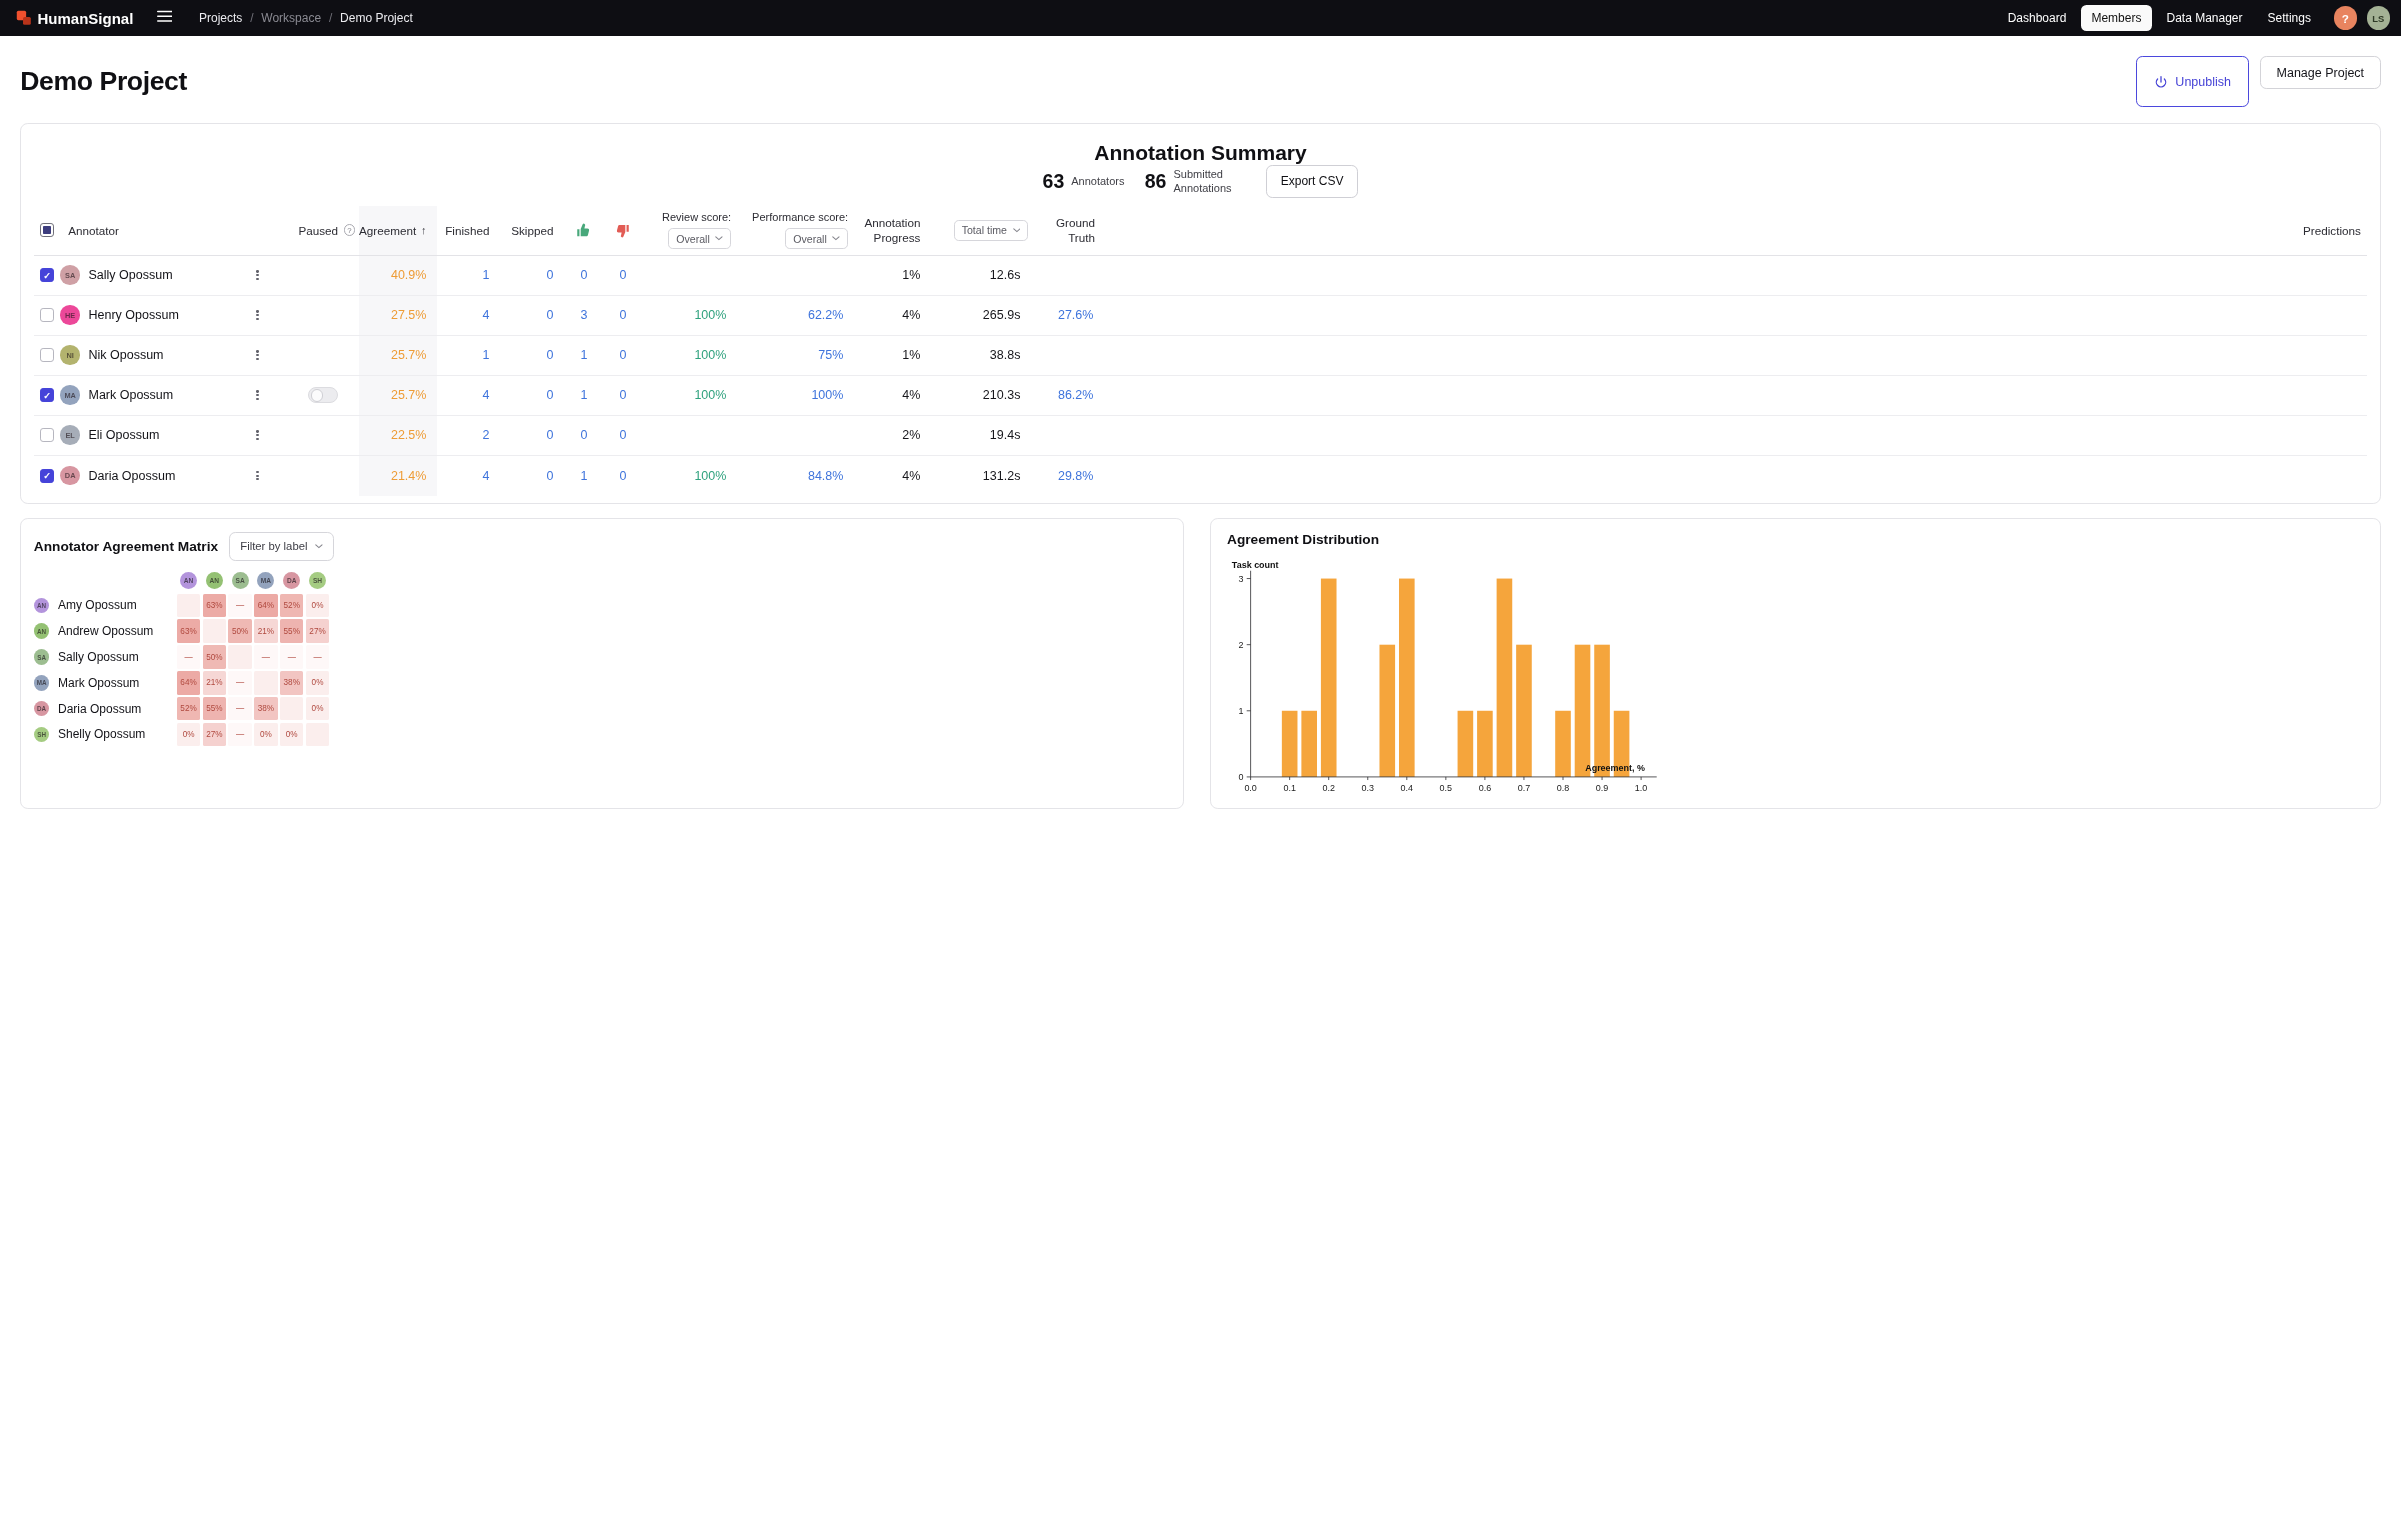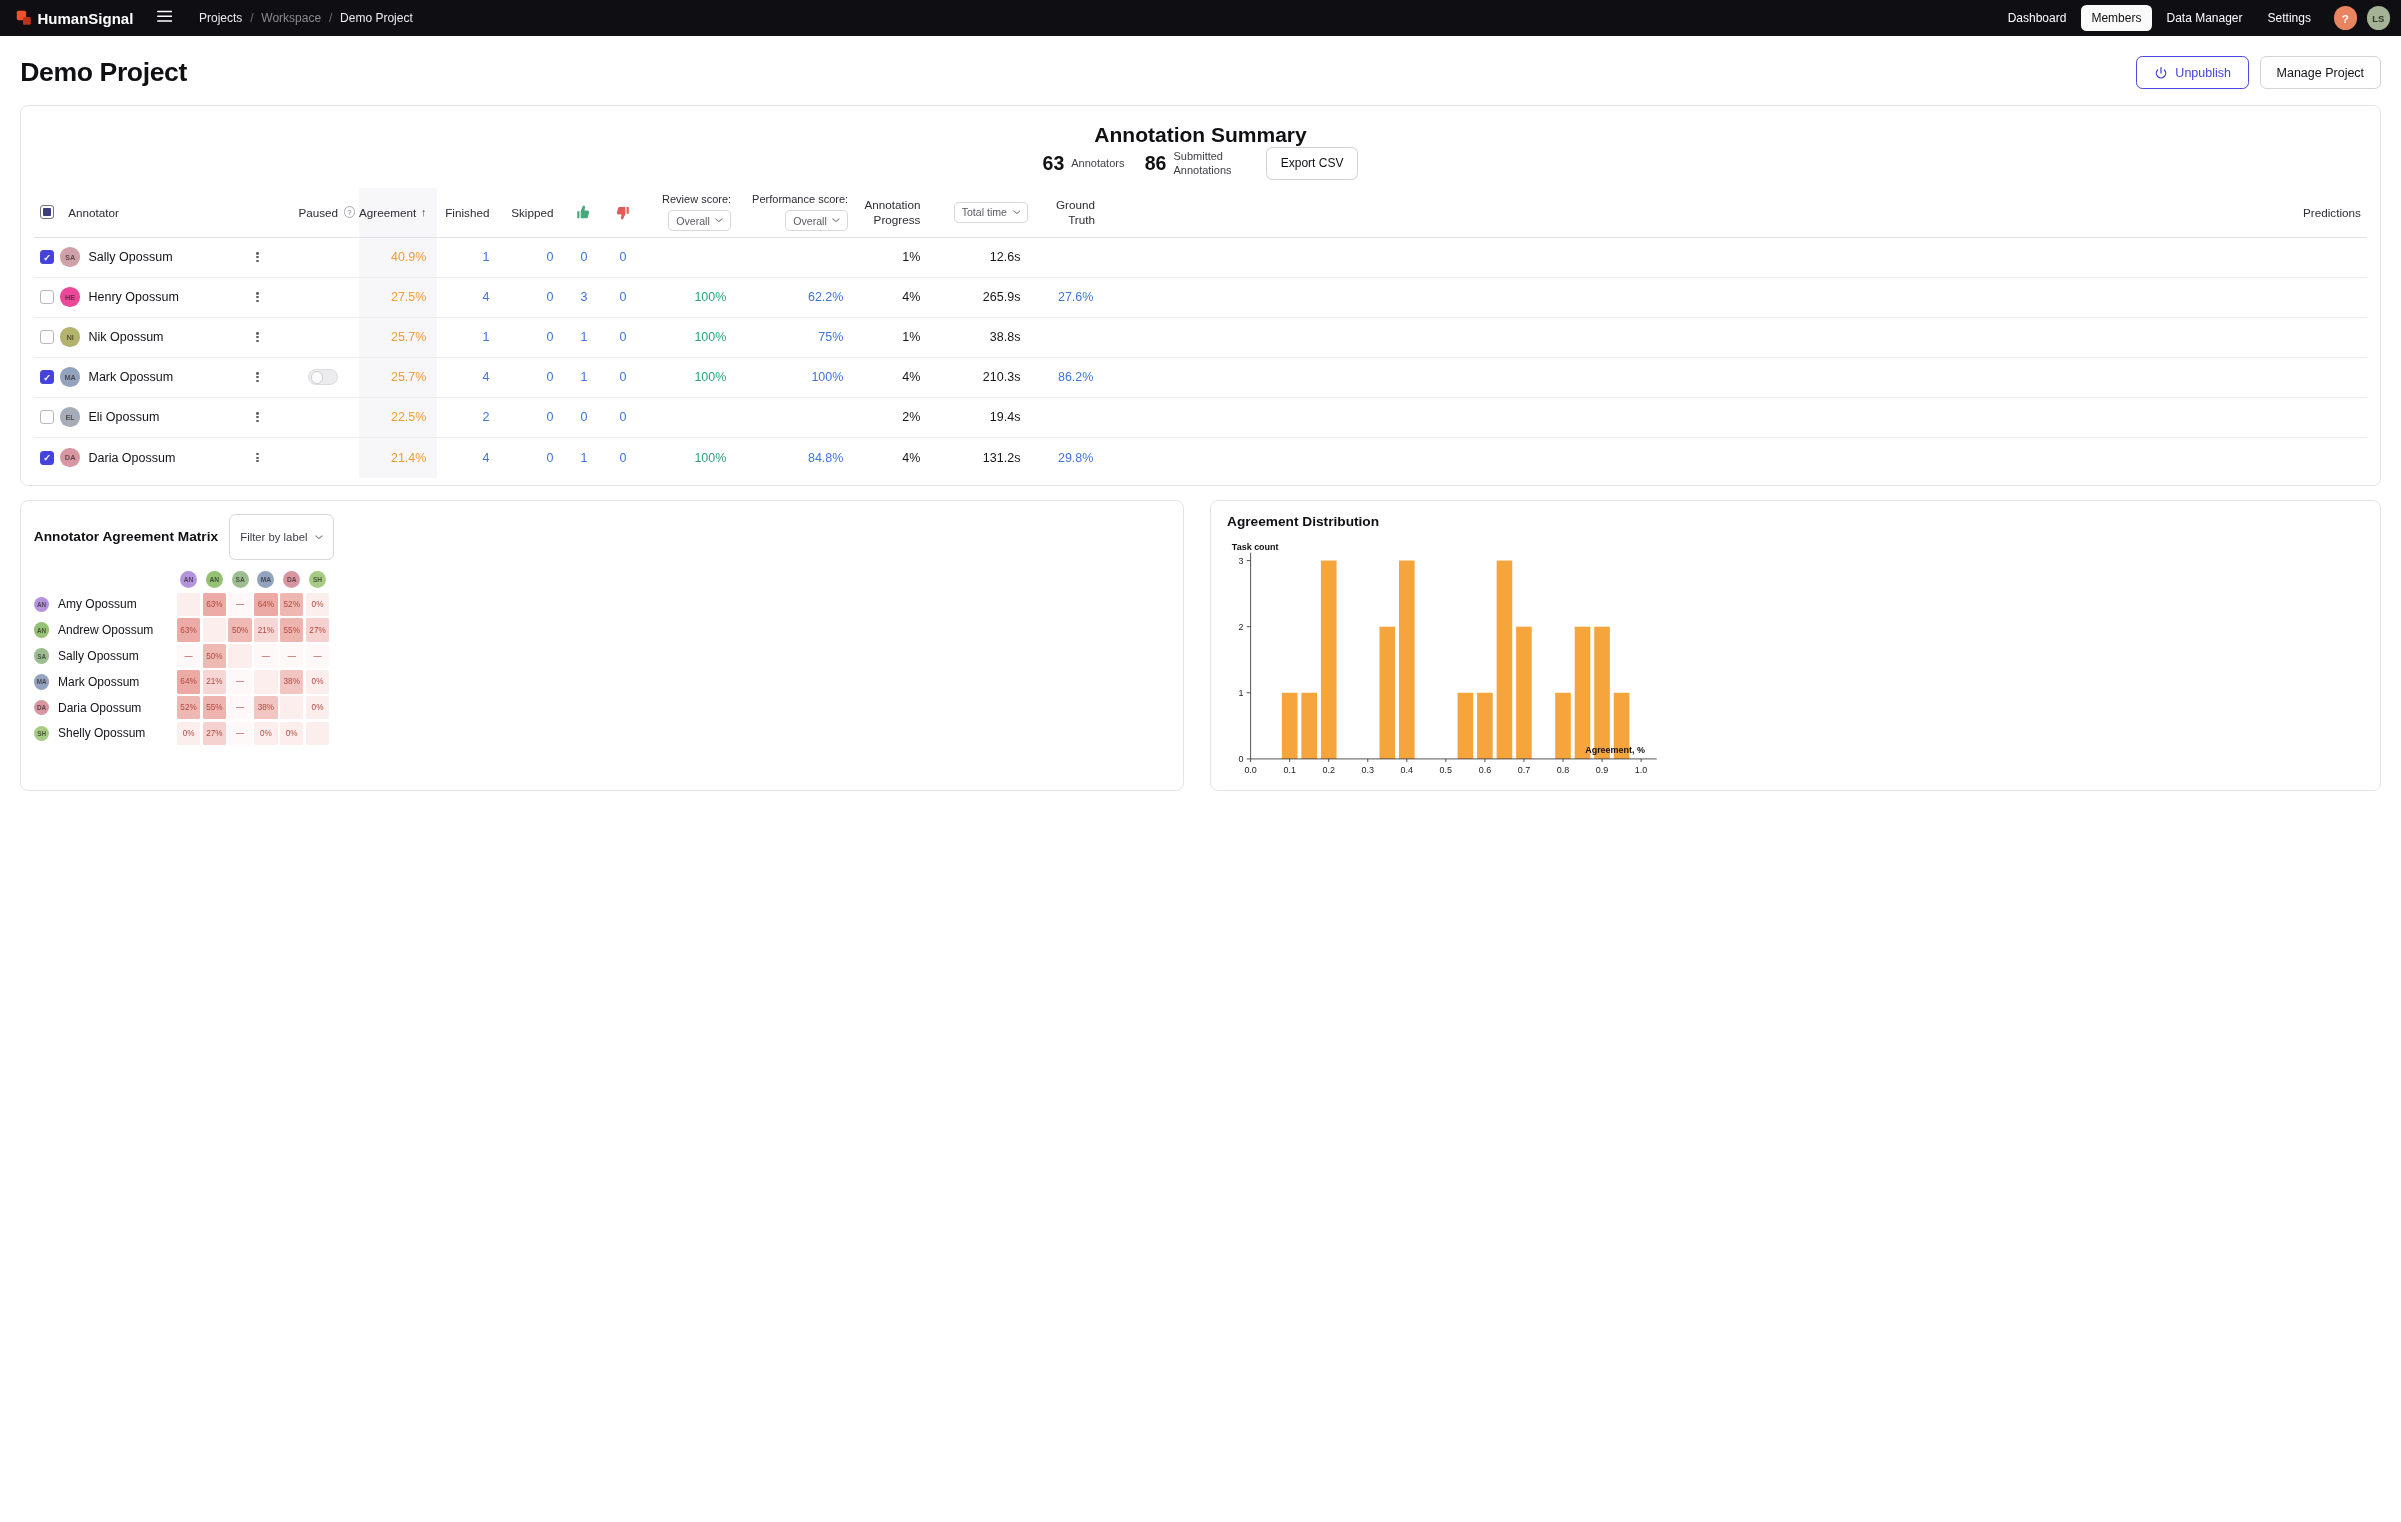--- a/index.html
+++ b/index.html
@@ -25,21 +25,21 @@
   .nav-avatar{width:23.5px;height:23.5px;border-radius:50%;background:#a4b295;color:#2e3a26;
               font-size:9.4px;font-weight:700;display:flex;align-items:center;
               justify-content:center;margin-left:4.7px;cursor:pointer;}
 
   
   .page-head{display:flex;justify-content:space-between;align-items:center;padding:20.3px 20.3px 15.6px;}
   h1{margin:0;font-size:26.6px;font-weight:700;letter-spacing:-0.4px;}
   .head-actions{display:flex;gap:11px;}
   .btn{display:inline-flex;align-items:center;gap:7.8px;border-radius:6.3px;font-size:12.5px;
        background:#fff;cursor:pointer;font-family:inherit;}
-  .btn-unpublish{border:0.8px solid #4b48dd;color:#4643d6;height:33px;padding:0 17px;font-weight:500;}
+  .btn-unpublish{border:0.8px solid #4b48dd;color:#4643d6;height:51px;padding:0 17px;font-weight:500;}
   .btn-manage{border:0.8px solid #d3d3d8;color:#14141a;height:33px;padding:0 15.6px;font-weight:500;}
 
   
   .card{border:0.8px solid #e4e4e8;border-radius:7.8px;background:#fff;}
   .summary-card{margin:0 20.3px;}
   .summary-head{display:flex;justify-content:flex-start;align-items:center;padding:17px 12.5px 7.8px;flex-direction:column;}
   h2{margin:0;font-size:21px;font-weight:700;}
   .summary-right{display:flex;align-items:center;gap:20.3px;}
   .stat{display:flex;align-items:center;gap:7px;}
   .stat-num{font-size:19.5px;font-weight:700;}
@@ -95,21 +95,21 @@
   .v-blue{color:#3f74dc;cursor:pointer;}
   .v-green{color:#2fa27e;cursor:pointer;}
   .v-dark{color:#17171c;}
 
   
   .bottom-row{display:flex;gap:26px;margin:14px 20.3px 20.3px;}
   .matrix-card{flex:1;height:291px;padding:12.5px;}
   .chart-card{flex:1;height:291px;padding:12.5px 15.6px;}
   h3{margin:0;font-size:13.7px;font-weight:700;}
   .matrix-head{display:flex;align-items:center;gap:11px;margin-bottom:11px;}
-  .filter-select{border:0.8px solid #d6d6db;border-radius:6.3px;height:46px;display:inline-flex;
+  .filter-select{border:0.8px solid #d6d6db;border-radius:6.3px;height:29px;display:inline-flex;
                  align-items:center;gap:7.8px;padding:0 10.2px;font-size:11.3px;color:#3c3c44;cursor:pointer;}
   .m-header{display:flex;margin-bottom:4.7px;}
   .m-spacer{width:143px;flex:none;}
   .m-colavatar{width:23.5px;margin-right:2.3px;display:flex;justify-content:center;flex:none;}
   .m-avatar{width:17px;height:17px;border-radius:50%;font-size:6.6px;font-weight:700;
             color:rgba(25,20,25,.65);display:flex;align-items:center;justify-content:center;flex:none;}
   .m-avatar.small{width:15.6px;height:15.6px;font-size:6.3px;}
   .m-row{display:flex;align-items:center;margin-bottom:2.3px;height:23.5px;}
   .m-name{width:143px;flex:none;display:flex;align-items:center;gap:8.6px;font-size:12px;color:#131318;}
   .m-cell{width:23.5px;height:23.5px;margin-right:2.3px;display:flex;align-items:center;

